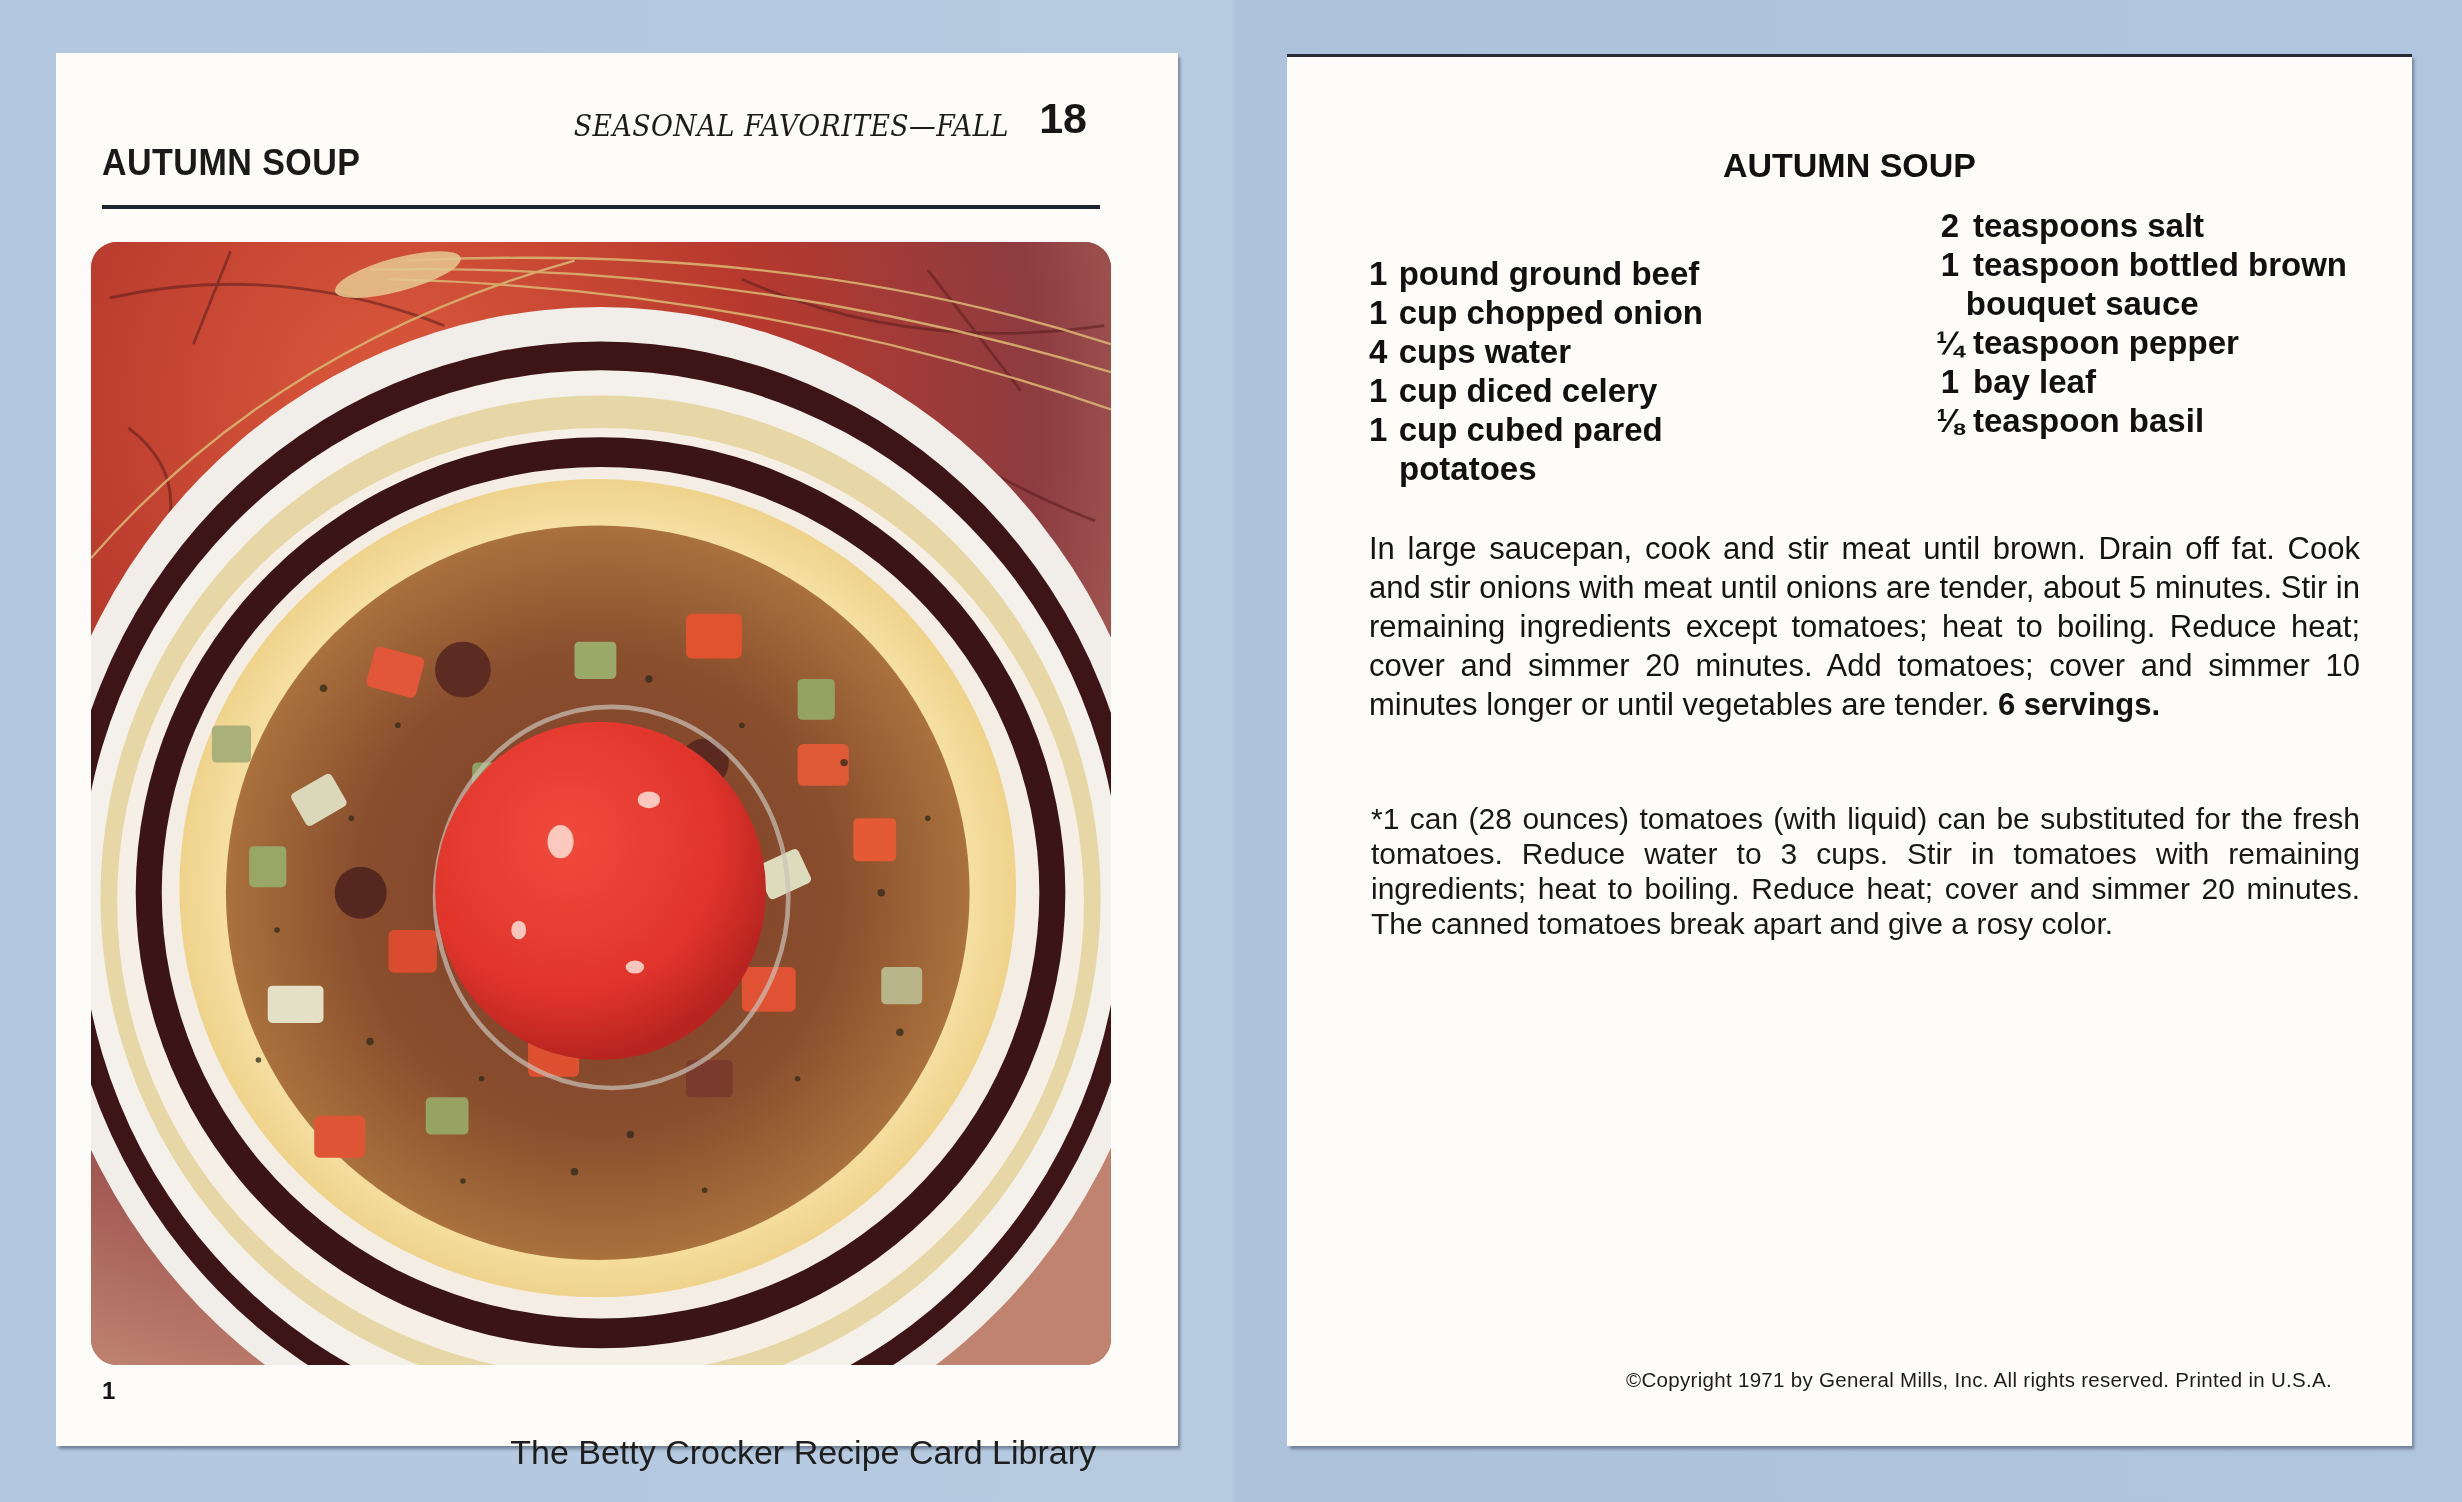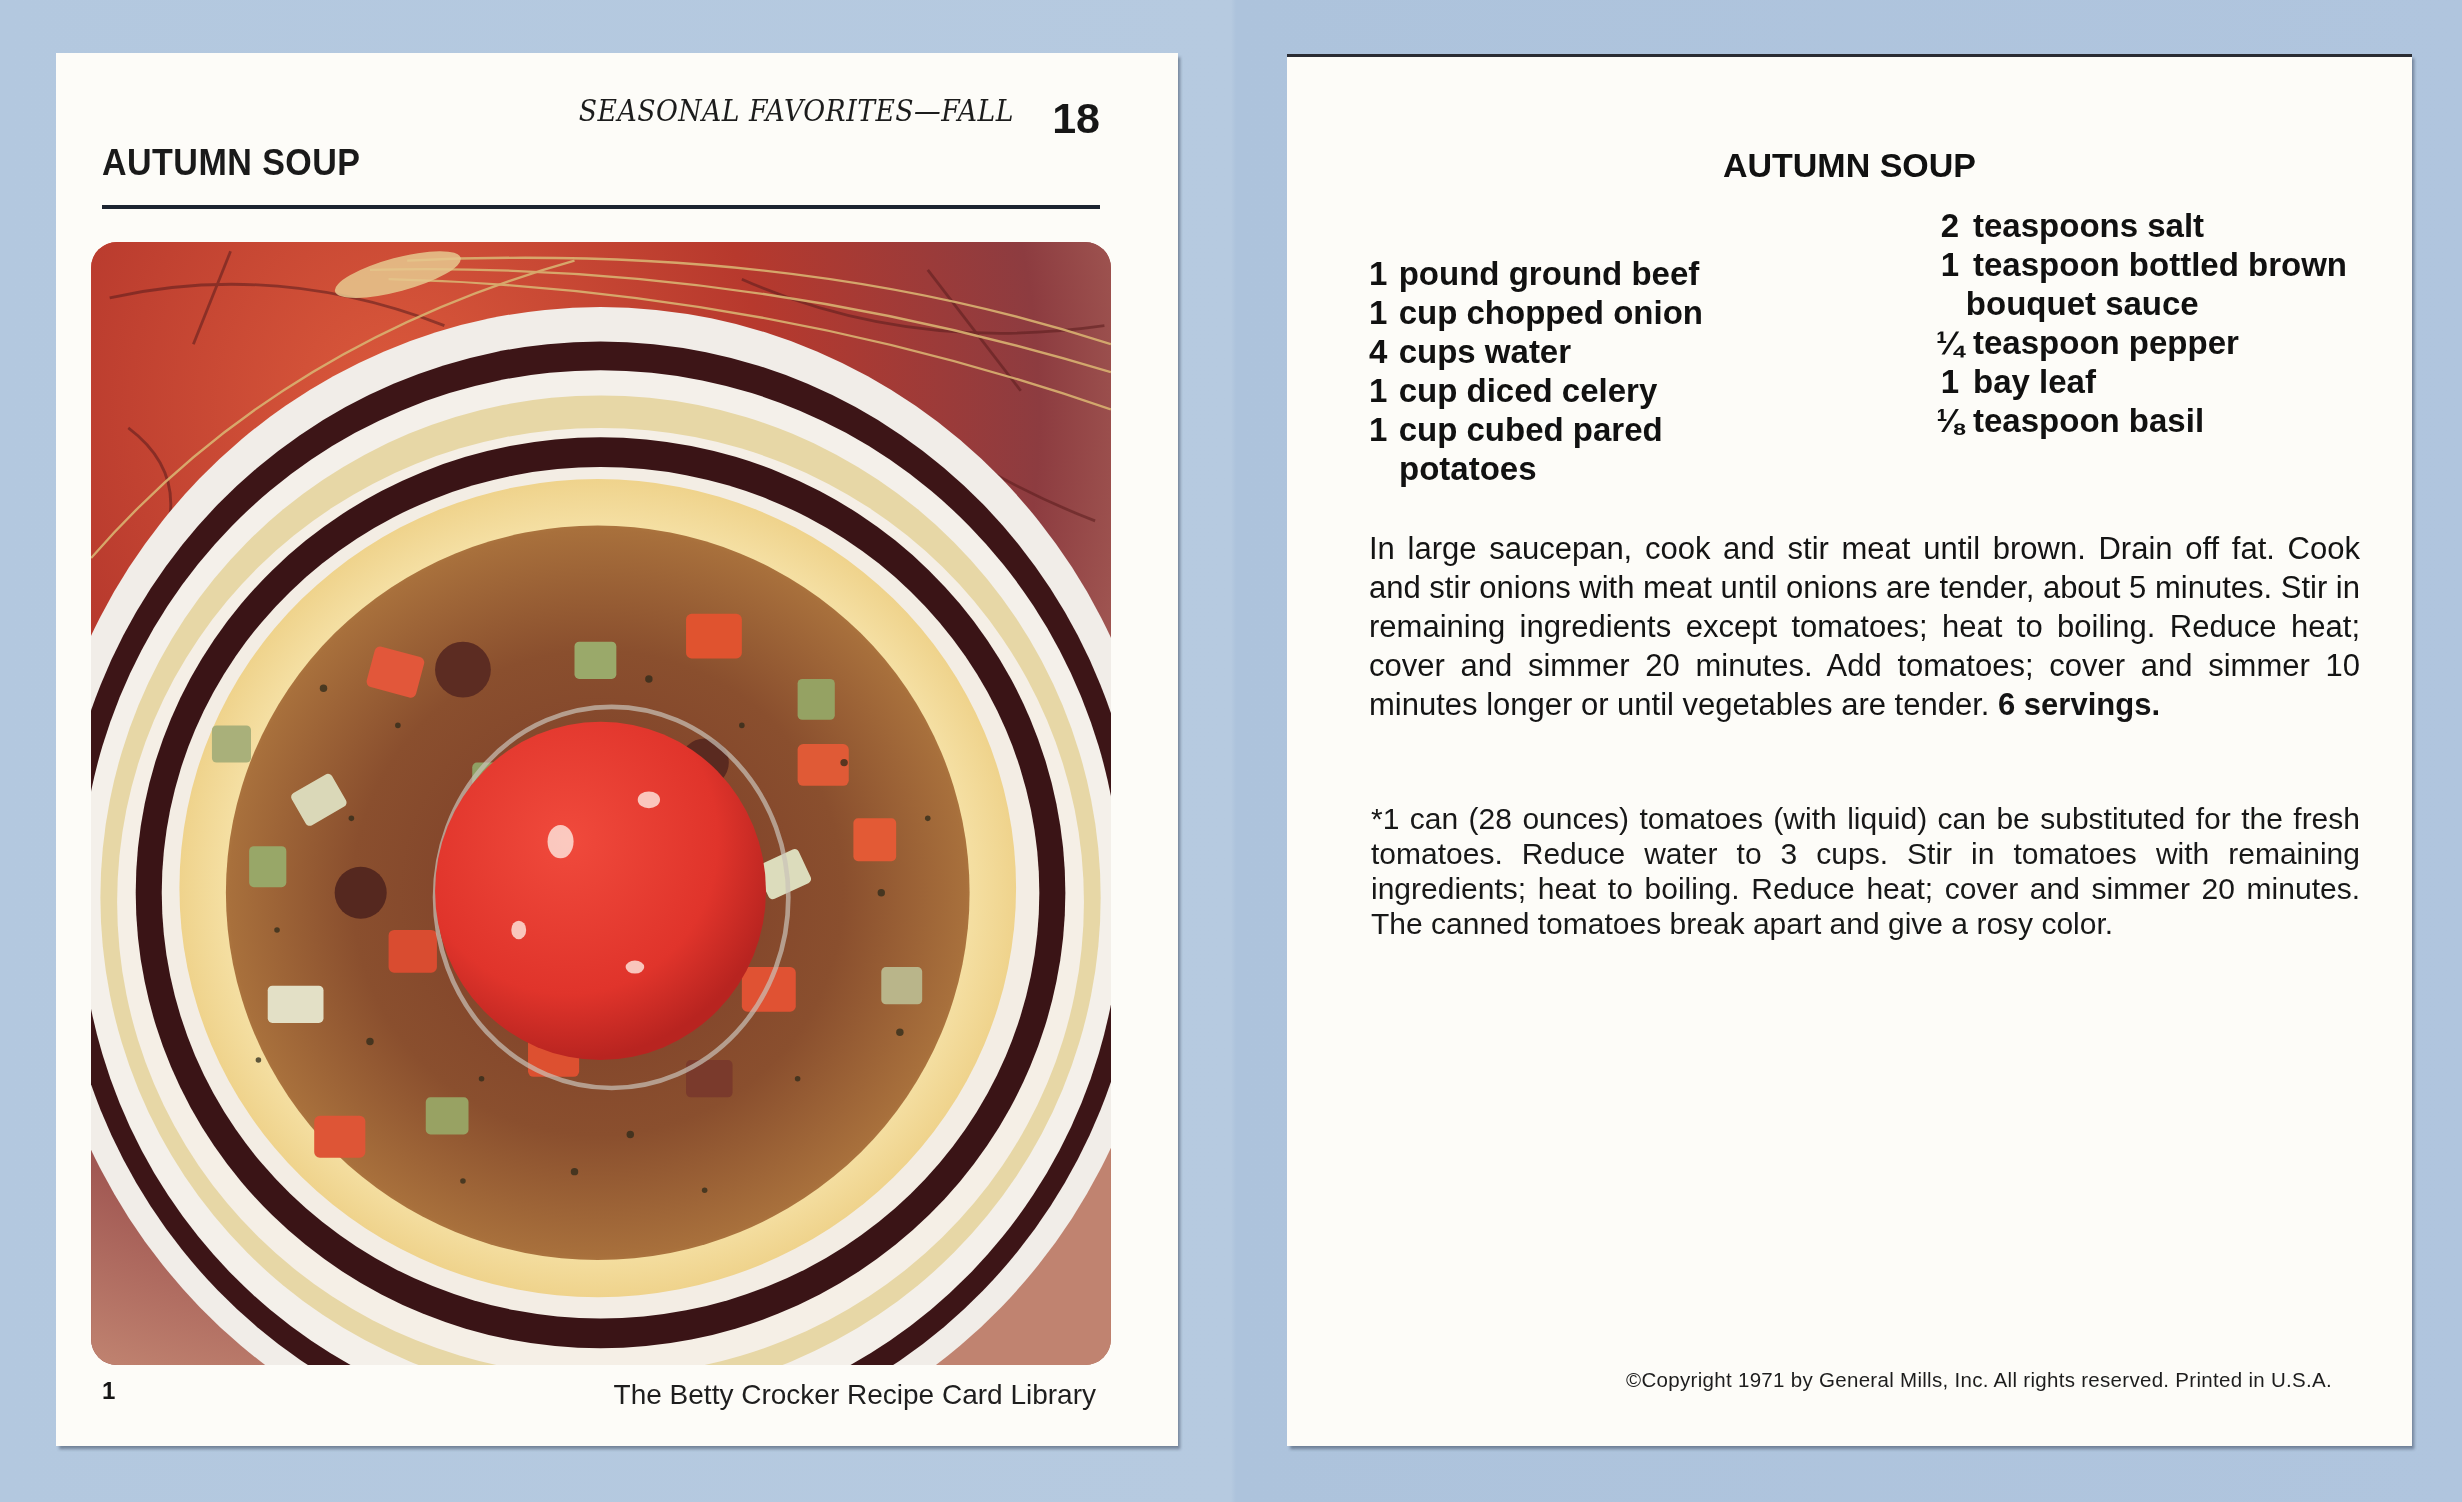--- a/index.html
+++ b/index.html
@@ -15,39 +15,39 @@
   #front { left: 56px; top: 53px; width: 1122px; height: 1393px; }
   #back  { left: 1287px; top: 54px; width: 1125px; height: 1389px; border-top: 3.7px solid #2a2c33; }
 
   
   .front-title {
     position: absolute; left: 46px; top: 89px;
     font-family: "Liberation Sans", sans-serif; font-size: 37px; font-weight: 700;
     letter-spacing: 0.5px; color: #1a1a1a; transform: scaleX(0.92); transform-origin: left;
   }
   .series {
-    position: absolute; right: 78px; top: 41px; display: flex; align-items: flex-start; gap: 38px;
+    position: absolute; right: 91px; top: 41px; display: flex; align-items: flex-end; gap: 30px;
   }
   .series-name {
     font-family: "DejaVu Serif", serif; font-style: italic; font-size: 29px; color: #1c1c1c;
     transform: scaleX(0.92); transform-origin: right; letter-spacing: 0.5px;
   }
   .series-num { font-family: "Liberation Sans", sans-serif; font-weight: 700; font-size: 43px; color: #161616; }
   .rule { position: absolute; left: 46px; width: 998px; top: 152px; height: 3.7px; background: #1c2430; }
   .photo {
     position: absolute; left: 35px; top: 189px; width: 1020px; height: 1123px;
     border-radius: 26px; overflow: hidden;
     background: radial-gradient(ellipse at 20% 10%, #d8553b 0%, #b83a2e 35%, #8e3a3a 60%, #b0684f 100%);
   }
   .photo svg { position: absolute; left: 0; top: 0; }
   .front-footer-num {
     position: absolute; left: 46px; top: 1324px; font-weight: 700; font-size: 24px; color: #151515;
   }
   .front-footer-lib {
-    position: absolute; right: 82px; top: 1326px; font-size: 28px; color: #1e1e1e;
+    position: absolute; right: 82px; top: 1380px; font-size: 34px; color: #1e1e1e;
   }
 
   
   .back-title {
     position: absolute; left: 0; right: 0; top: 89px; text-align: center;
     font-size: 34px; font-weight: 700; color: #111;
   }
   .ingredients {
     position: absolute; top: 149px; left: 82px; right: 65px; display: flex;
     font-weight: 700; font-size: 33px; color: #111; line-height: 39px;

